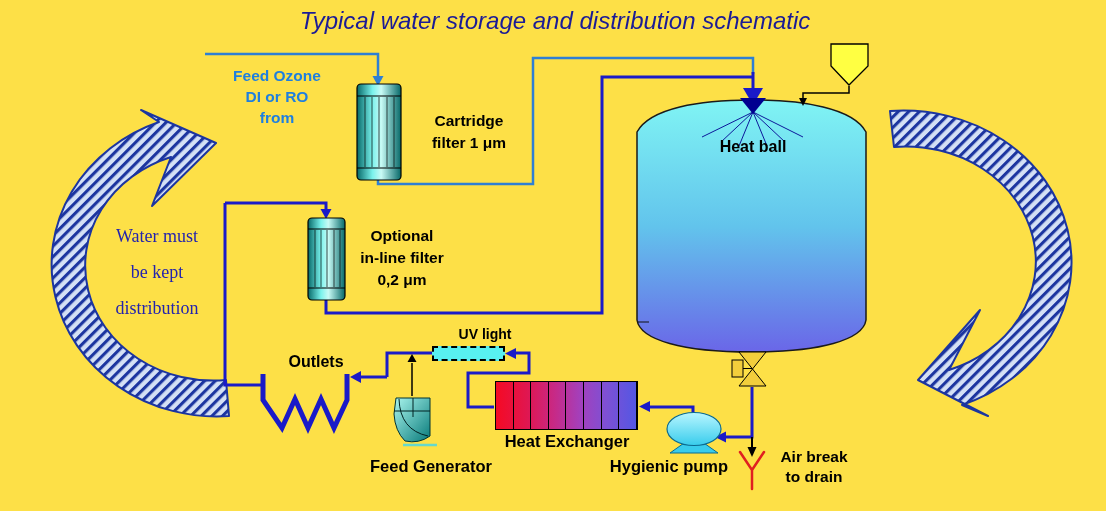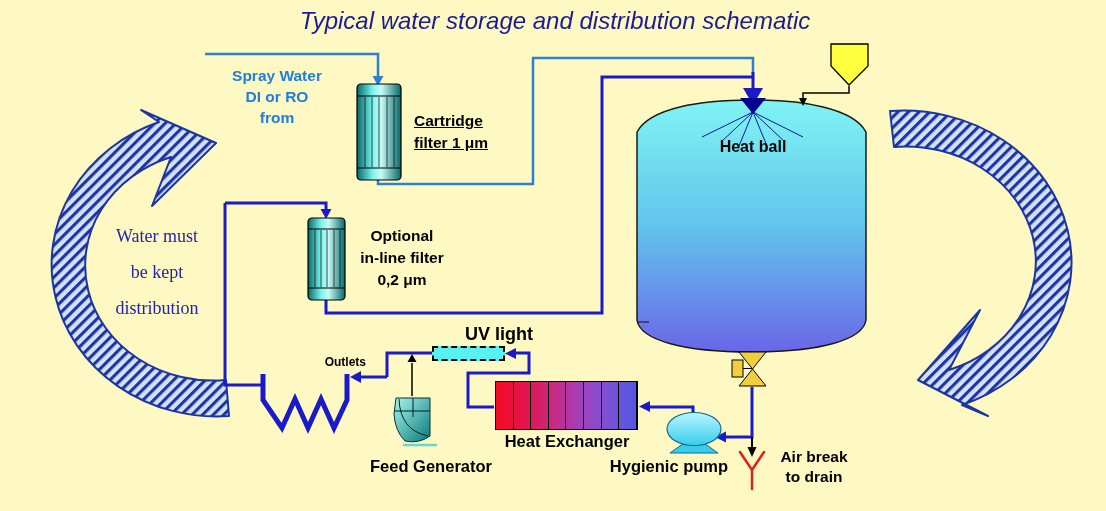--- a/index.html
+++ b/index.html
@@ -1,31 +1,31 @@
 <!DOCTYPE html>
 <html style="--title_text: #1b1b96; --feed_text: #1e7fe0; --serif_text: #2323ae; --feed_pipe: #2e7fd4; --loop_pipe: #1a1ac8; --spray_navy: #000090; --tank_top: #80f4f4; --tank_mid: #62c4ec; --tank_bottom: #6a66e8; --filter_teal_dark: #066868; --filter_teal_light: #7af2ec; --yellow_filter: #ffff42; --valve_gold: #f2ce3c; --uv_cyan: #58f0f0; --pump_cyan_light: #b8f6ff; --pump_cyan: #38ccec; --drain_red: #e02020; --hatch_fill: #d4e0f5; --hatch_stripe: #1c35a0;"><head>
 <meta charset="utf-8">
 <style>
   html,body{margin:0;padding:0;background:#fff;}
-  #canvas{position:relative;width:1106px;height:511px;background:#fef9c3;overflow:hidden;
+  #canvas{position:relative;width:1106px;height:511px;background:#fde047;overflow:hidden;
           font-family:"Liberation Sans",sans-serif;}
   #pipes{position:absolute;left:0;top:0;}
   .lbl{position:absolute;font-weight:bold;font-size:15.5px;color:#000;text-align:center;line-height:20px;}
   .lbl span{display:block;}
   #title-lbl{position:absolute;left:160px;top:7px;width:790px;text-align:center;
              font-style:italic;font-weight:normal;font-size:24px;color:var(--title_text);}
   #feed-lbl{left:212px;top:65px;width:130px;color:var(--feed_text);line-height:21px;}
-  #cartridge-lbl{left:414px;top:110px;width:110px;text-align:left;line-height:22px;text-decoration:underline;}
+  #cartridge-lbl{left:414px;top:110px;width:110px;text-align:center;line-height:22px;}
   #optional-lbl{left:346px;top:225px;width:112px;line-height:22px;}
   #hydro-lbl{left:870px;top:45px;width:215px;line-height:19px;}
   #spray-lbl{left:695px;top:137px;width:116px;font-size:16px;}
   #circ-lbl{left:78px;top:218px;width:158px;font-family:"Liberation Serif",serif;
             font-weight:normal;font-size:18px;line-height:36px;color:var(--serif_text);}
-  #outlets-lbl{left:266px;top:352px;width:100px;font-size:12px;text-align:right;}
-  #uv-lbl{left:459px;top:324px;width:80px;font-size:18px;}
+  #outlets-lbl{left:266px;top:352px;width:100px;font-size:16px;}
+  #uv-lbl{left:445px;top:324px;width:80px;font-size:14px;}
   #ozone-lbl{left:346px;top:456px;width:170px;font-size:16.5px;}
   #he-lbl{left:488px;top:431px;width:158px;font-size:16.5px;}
   #pump-lbl{left:593px;top:456px;width:152px;font-size:16.5px;}
   #airbreak-lbl{left:764px;top:447px;width:100px;line-height:20px;}
   #uv-unit{position:absolute;left:432px;top:346px;width:73px;height:15px;box-sizing:border-box;
            background:var(--uv_cyan);border:2px dashed #000;}
   #he-unit{position:absolute;left:495px;top:381px;width:143px;height:49px;box-sizing:border-box;
            border:1.6px solid #000;
            background-image:
              repeating-linear-gradient(90deg, transparent 0px, transparent 16.5px, #000 16.5px, #000 17.6px),
@@ -172,21 +172,21 @@
       <polygon points="407.5,362 416.5,362 412,354" fill="#000"></polygon>
     </g>
   </svg>
 
   <div id="uv-unit"></div>
   <div id="he-unit"></div>
 
   <div id="title-lbl">Typical water storage and distribution schematic</div>
 
   <div class="lbl" id="feed-lbl">
-    <span>Spray Water</span>
+    <span>Feed Ozone</span>
     <span>DI or RO</span>
     <span>from</span>
   </div>
 
   <div class="lbl" id="cartridge-lbl">
     <span>Cartridge</span>
     <span>filter 1 μm</span>
   </div>
 
   <div class="lbl" id="optional-lbl">

